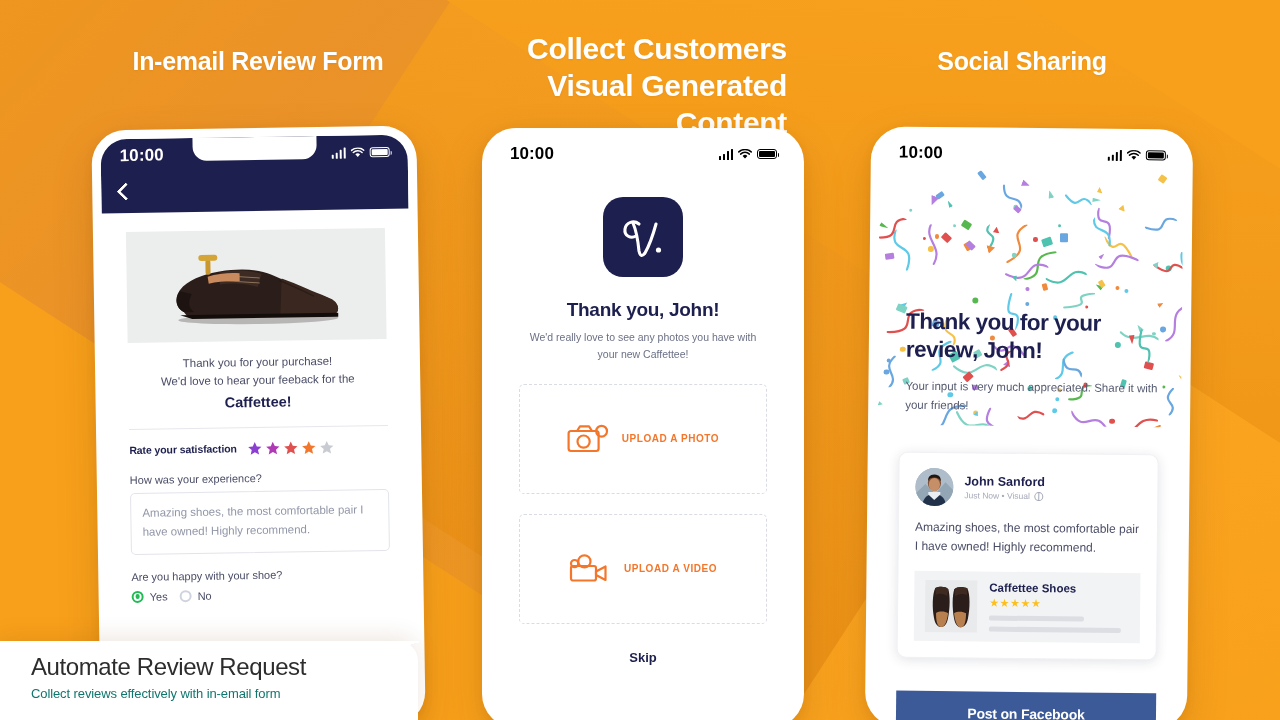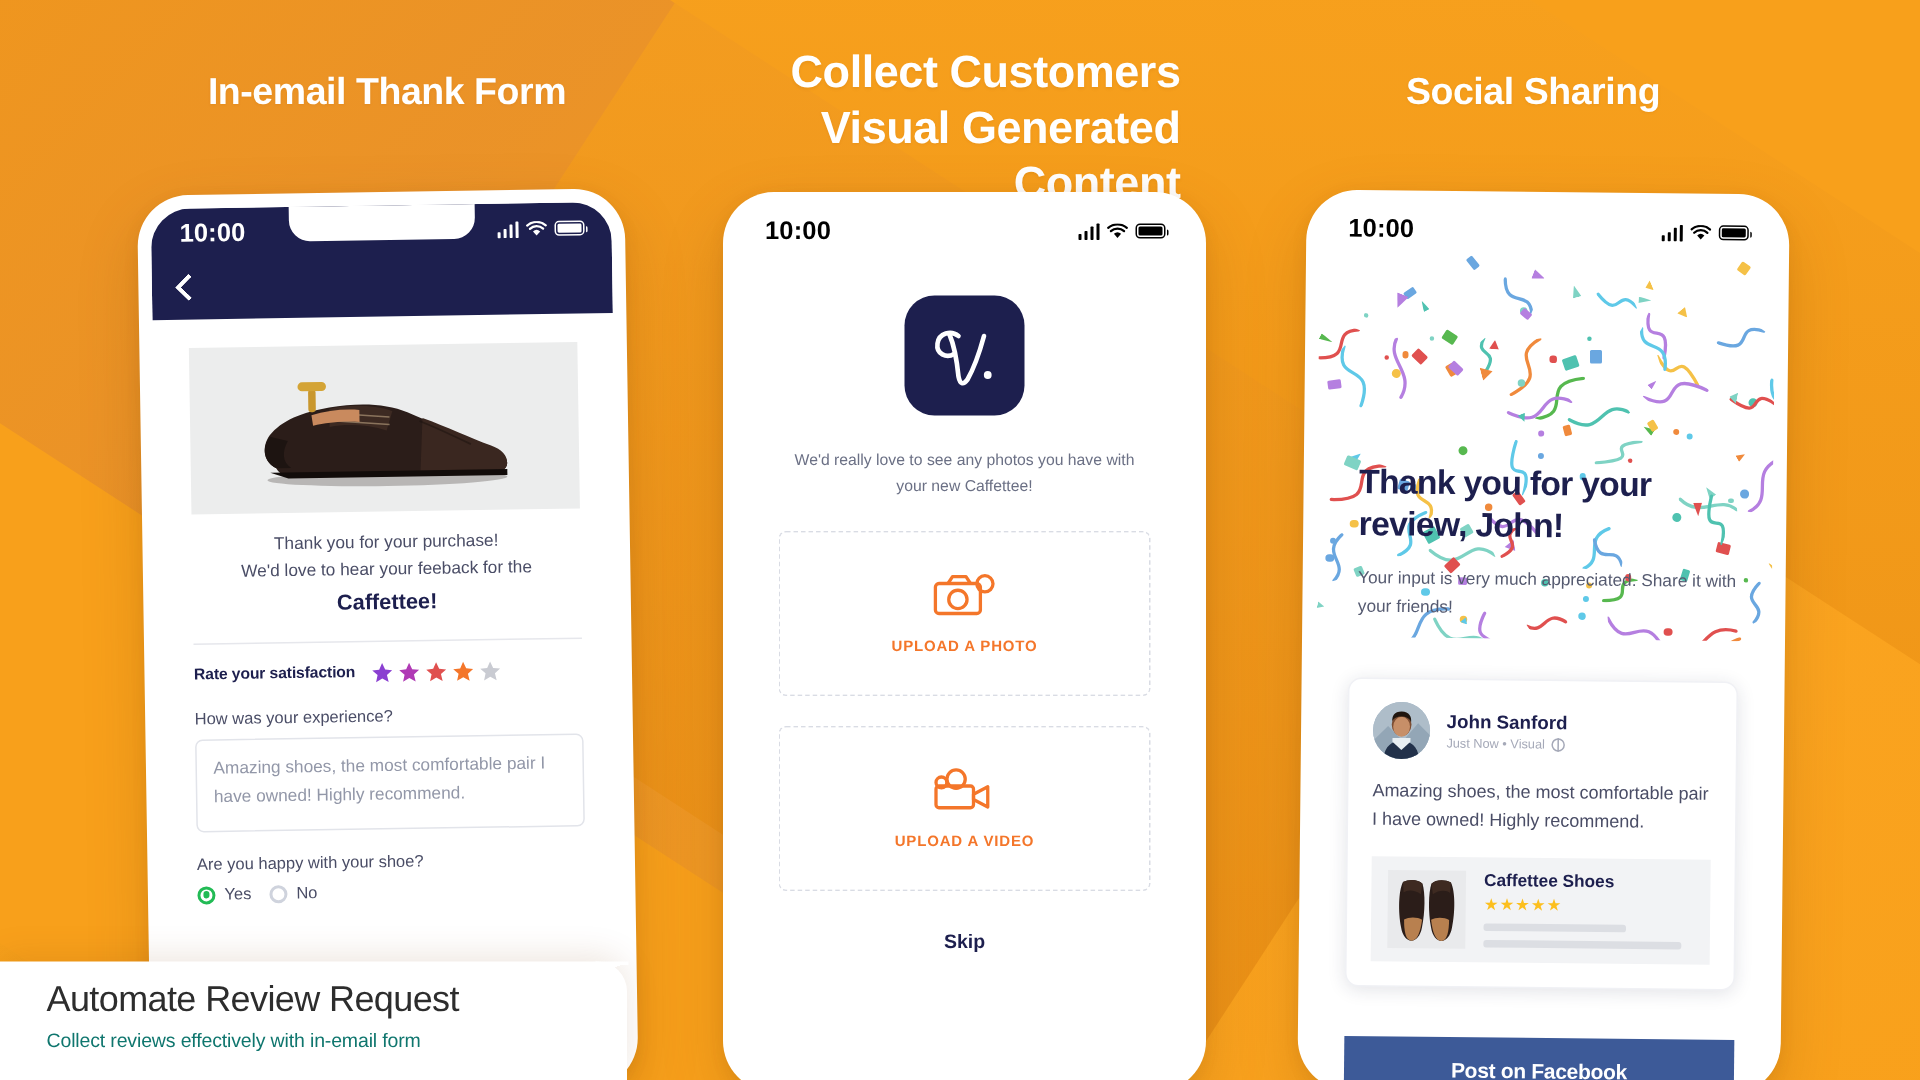--- a/index.html
+++ b/index.html
@@ -126,21 +126,21 @@
   
   #p2-body { position:absolute; top:34px; left:0; right:0; bottom:0; padding:26px 28px 0; text-align:center; }
   .logo-tile {
     width:80px; height:80px; margin:0 auto 22px; background:#1d1f4e;
     border-radius:20px; display:flex; align-items:center; justify-content:center;
   }
   .p2-title { font-size:19px; font-weight:bold; color:#1d1f4e; letter-spacing:-.3px; }
   .p2-sub { font-size:10.5px; color:#6b7085; line-height:1.65; margin-top:8px; padding:0 8px; }
   .upload-box {
     border:1.4px dashed #d9dce4; border-radius:5px; height:110px; margin-top:20px;
-    display:flex; flex-direction:column; align-items:center; justify-content:center; gap:13px;
+    display:flex; flex-direction:row; align-items:center; justify-content:center; gap:13px;
   }
   .upload-label { font-size:10px; font-weight:bold; color:#f4762a; letter-spacing:.55px; }
   .skip { margin-top:26px; font-size:13px; font-weight:bold; color:#1d1f4e; }
 
   
   #p3-body { position:absolute; top:34px; left:0; right:0; bottom:0; background:#fff; }
   #confetti { position:absolute; left:0; right:0; top:0; height:255px; overflow:hidden; }
   .p3-text { position:absolute; top:138px; left:28px; right:22px; z-index:3; }
   .p3-title { font-size:22.5px; font-weight:bold; color:#1d1f4e; line-height:1.23; letter-spacing:-.5px; }
   .p3-sub { font-size:11.5px; color:#555a70; line-height:1.62; margin-top:14px; }
@@ -186,21 +186,21 @@
 </head>
 <body>
 
 <div id="bg">
   <div class="band band-a"></div>
   <div class="band band-b"></div>
   <div class="band band-c"></div>
   <div class="band band-d"></div>
 </div>
 
-<div class="heading" id="h1">In-email Thank Form</div>
+<div class="heading" id="h1">In-email Review Form</div>
 <div class="heading" id="h2">Collect Customers Visual Generated Content</div>
 <div class="heading" id="h3">Social Sharing</div>
 
 <div class="phone" id="phone1">
   <div class="screen">
 
     <div id="p1-header">
       <div class="notch"></div>
       <div class="statusbar">
         <div class="sb-time">10:00</div>
@@ -309,20 +309,21 @@
     </div>
 
     <div id="p2-body">
       <div class="logo-tile">
         <svg width="54" height="52" viewBox="0 0 54 52">
           <path d="M23 13 C18 9 10 11 9 18 C8 25 15 28 20 25" stroke="#fff" stroke-width="3.1" fill="none" stroke-linecap="round"></path>
           <path d="M17 12 C20 19 22 30 23 40 C24 45 26 46 29 42 C33 35 37 24 40 13" stroke="#fff" stroke-width="3.1" fill="none" stroke-linecap="round"></path>
           <circle cx="42.5" cy="39" r="2.6" fill="#fff"></circle>
         </svg>
       </div>
+      <div class="p2-title">Thank you, John!</div>
       <div class="p2-sub">We'd really love to see any photos you have with your new Caffettee!</div>
 
       <div class="upload-box">
         <svg width="42" height="32" viewBox="0 0 42 32">
           <rect x="1.6" y="8" width="30" height="20" rx="2.4" stroke="#f4762a" stroke-width="2.2" fill="none"></rect>
           <path d="M10 8 L13 3.4 L22 3.4 L25 8" stroke="#f4762a" stroke-width="2.2" fill="none" stroke-linejoin="round"></path>
           <circle cx="16.6" cy="18.6" r="6.1" stroke="#f4762a" stroke-width="2.2" fill="none"></circle>
           <circle cx="34.6" cy="8.2" r="5.4" stroke="#f4762a" stroke-width="2.2" fill="none"></circle>
         </svg>
         <div class="upload-label">UPLOAD A PHOTO</div>

